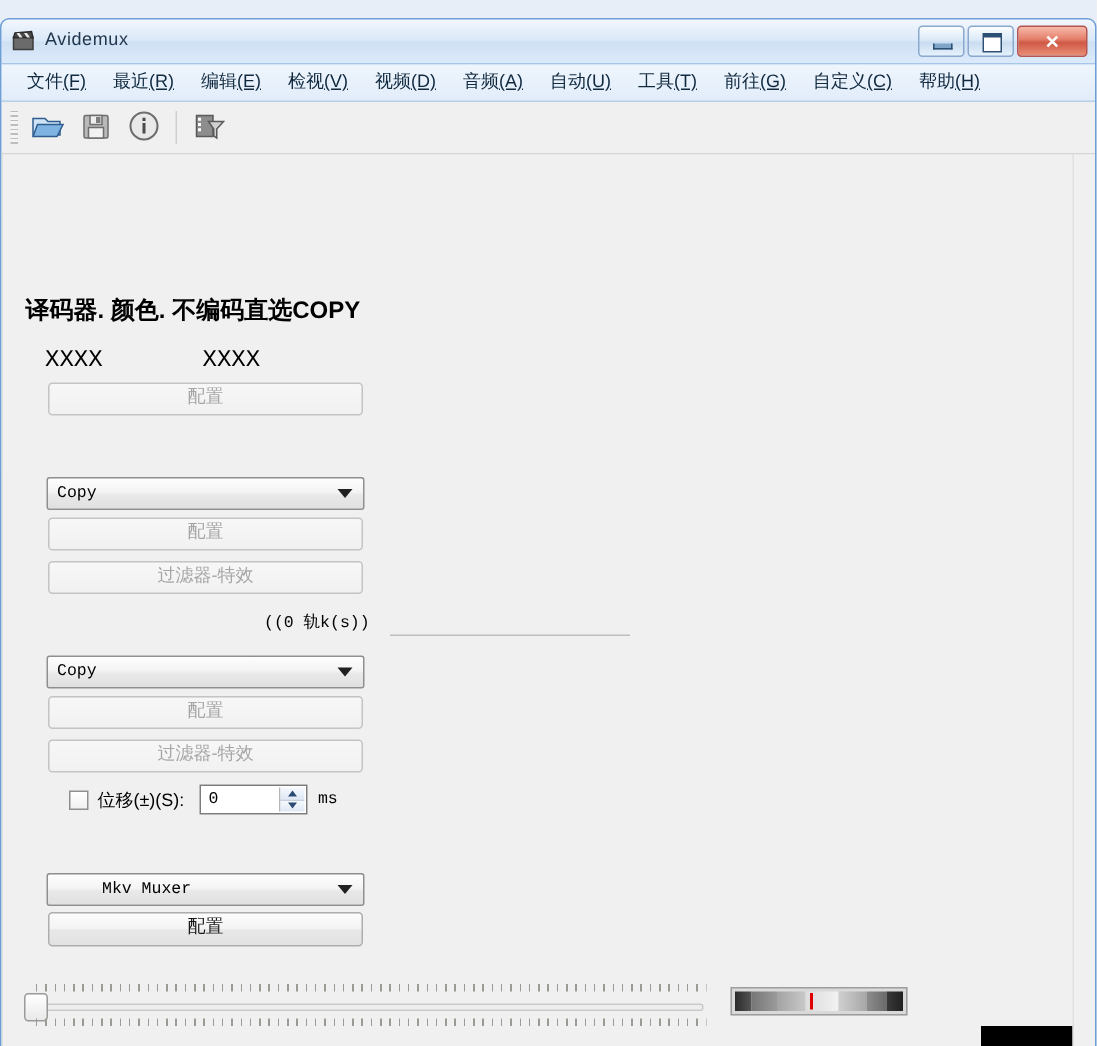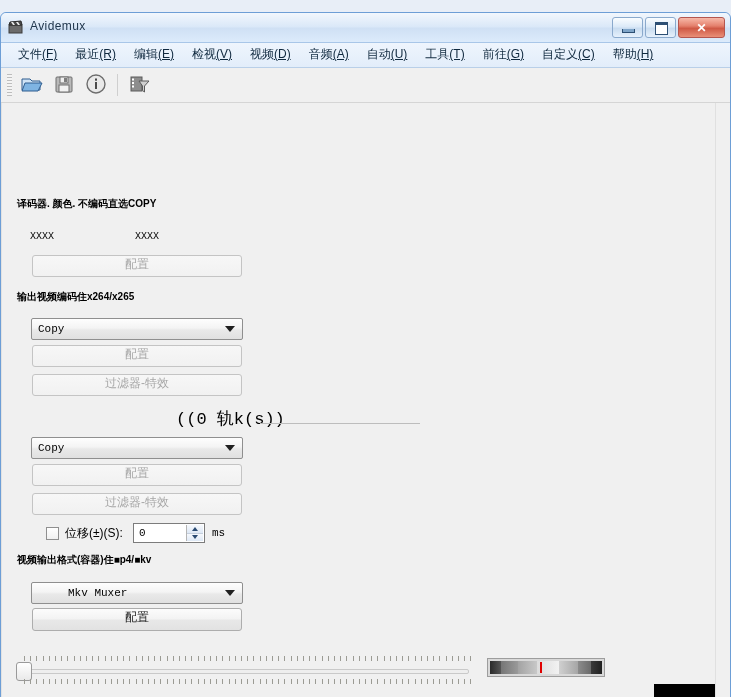--- a/index.html
+++ b/index.html
@@ -140,29 +140,29 @@
   
   .content {
     position: relative;
     height: 613px;
     background: #f0f0f0;
     border-left: 1px solid #e2e2e2;
     overflow: hidden;
   }
 
   .section-label {
-    font-size: 10px;
+    font-size: 16px;
     font-weight: bold;
     color: #000;
     white-space: nowrap;
   }
 
   .xxxx {
     font-family: "Liberation Mono", monospace;
-    font-size: 10px;
+    font-size: 16px;
     color: #000;
     text-align: center;
   }
 
   .btn {
     box-sizing: border-box;
     height: 22px;
     border: 1px solid #adadad;
     border-radius: 3px;
     background: linear-gradient(180deg,#fcfcfc 0%, #f3f3f3 48%, #e8e8e8 52%, #e2e2e2 100%);
@@ -494,34 +494,33 @@
   <div class="content">
 
     <div class="section-label" style="position:absolute;left:15px;top:94px;">译码器. 颜色. 不编码直选COPY</div>
     <div class="xxxx" style="position:absolute;left:28px;top:128px;">XXXX</div>
     <div class="xxxx" style="position:absolute;left:133px;top:128px;">XXXX</div>
 
     <div class="btn disabled" style="position:absolute;left:30px;top:152px;width:210px;">
       <span>配置</span>
     </div>
 
-    <div class="section-label" style="position:absolute;left:15px;top:187px;">输出视频编码住x264/x265</div>
 
     <div class="combo" style="position:absolute;left:29px;top:215px;width:212px;">
       <span>Copy</span>
       <span class="arrow"></span>
     </div>
     <div class="btn disabled" style="position:absolute;left:30px;top:242px;width:210px;">
       <span>配置</span>
     </div>
     <div class="btn disabled" style="position:absolute;left:30px;top:271px;width:210px;">
       <span>过滤器-特效</span>
     </div>
 
-    <div style="position:absolute;left:174px;top:304px;font-size:17px;color:#000;font-family:'Liberation Mono',monospace;">((0 轨k(s))</div>
+    <div style="position:absolute;left:174px;top:304px;font-size:11px;color:#000;font-family:'Liberation Mono',monospace;">((0 轨k(s))</div>
     <div class="hr-line" style="position:absolute;left:258px;top:320px;width:160px;"></div>
 
     <div class="combo" style="position:absolute;left:29px;top:334px;width:212px;">
       <span>Copy</span>
       <span class="arrow"></span>
     </div>
     <div class="btn disabled" style="position:absolute;left:30px;top:361px;width:210px;">
       <span>配置</span>
     </div>
     <div class="btn disabled" style="position:absolute;left:30px;top:390px;width:210px;">
@@ -534,21 +533,20 @@
       <span class="spin" style="margin-left:10px;">
         <span>0</span>
         <span class="spin-btns">
           <span class="spin-up"></span>
           <span class="spin-dn"></span>
         </span>
       </span>
       <span class="unit">ms</span>
     </div>
 
-    <div class="section-label" style="position:absolute;left:15px;top:450px;">视频输出格式(容器)住■p4/■kv</div>
 
     <div class="combo" style="position:absolute;left:29px;top:479px;width:212px;padding-left:36px;">
       <span>Mkv Muxer</span>
       <span class="arrow"></span>
     </div>
     <div class="btn" style="position:absolute;left:30px;top:505px;width:210px;height:23px;">
       <span>配置</span>
     </div>
 
     <div class="slider-wrap">

